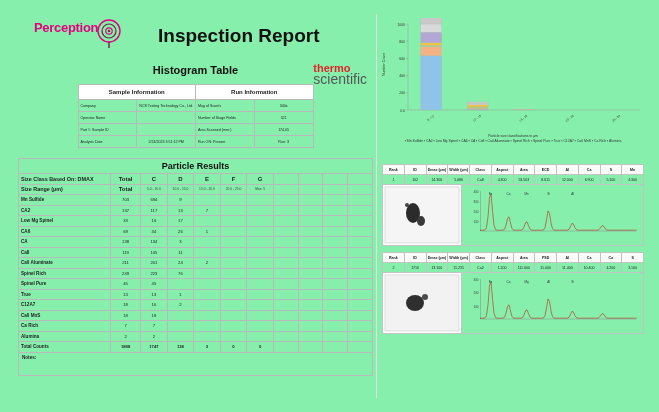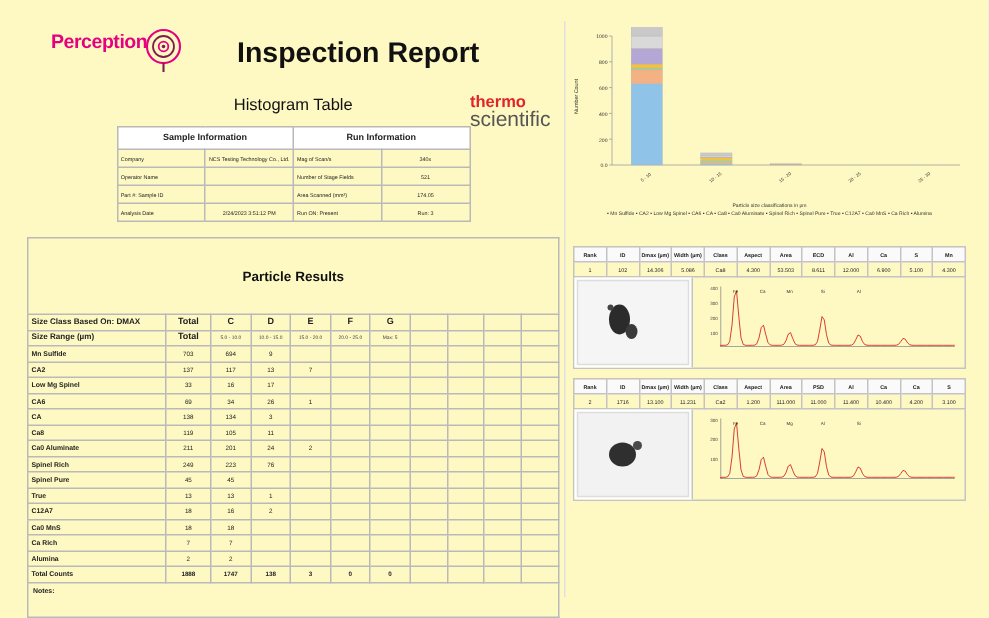--- a/index.html
+++ b/index.html
@@ -10,21 +10,21 @@
   body {
     width: 659px;
     height: 412px;
     font-family: "Liberation Sans", sans-serif;
     overflow: hidden;
   }
   .page {
     position: absolute;
     left: 0; top: 0;
     width: 659px; height: 412px;
-    background: #fef9c3;
+    background: #86efac;
   }
   
   .report {
     position: absolute;
     left: 18px; top: 18px;
     width: 355px; height: 378px;
   }
   .hdr {
     position: relative;
     height: 44px;
@@ -57,21 +57,21 @@
     right: 6px; top: 5px;
     text-align: left;
     line-height: 11px;
   }
   .thermo .t1 { font-size: 11px; font-weight: bold; color: #e1242a; margin-top: 40px; }
   .thermo .t2 { font-size: 14px; color: #555; }
 
   .sub-title {
     text-align: center;
     font-size: 11px;
-    font-weight: normal;
+    font-weight: bold;
     color: #111;
     margin-top: 2px;
   }
 
   table { border-collapse: collapse; }
 
   
   .info-wrap {
     margin: 8px auto 0 auto;
     width: 236px;
@@ -95,21 +95,21 @@
   .info-tbl td.v { text-align: center; }
 
   
   .pr-wrap { margin-top: 10px; }
   .pr-title {
     border: 1px solid #b9b9b9;
     border-bottom: none;
     text-align: center;
     font-size: 9px;
     font-weight: bold;
-    padding: 20px 0;
+    padding: 2px 0;
     color: #111;
   }
   .pr-tbl { width: 100%; table-layout: fixed; }
   .pr-tbl td {
     border: 1px solid #b9b9b9;
     font-size: 4.2px;
     height: 9.5px;
     padding: 0 2px;
     color: #222;
     text-align: center;

